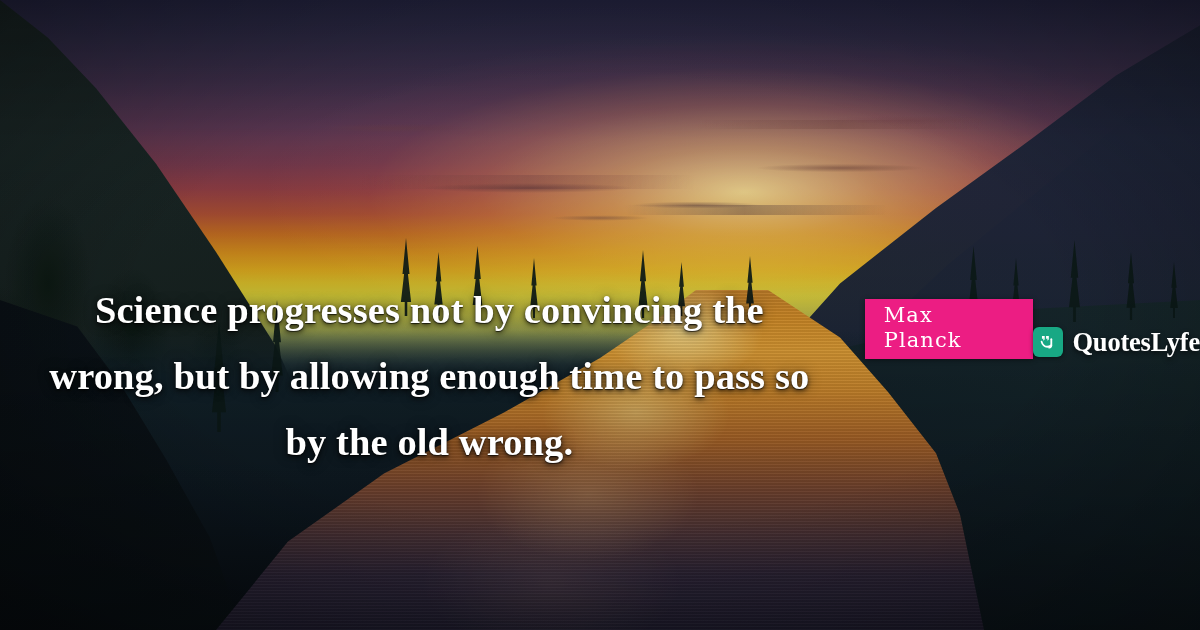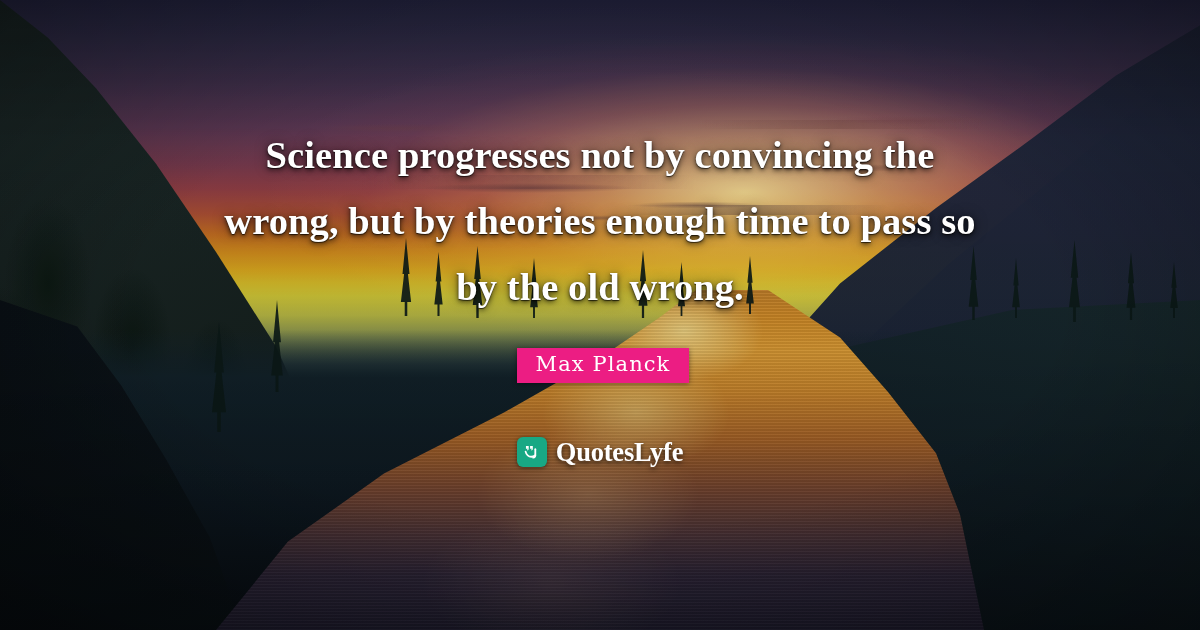--- a/index.html
+++ b/index.html
@@ -179,21 +179,21 @@
     background:
       radial-gradient(ellipse 90% 85% at 50% 48%, rgba(0,0,0,0) 42%, rgba(0,0,0,.36) 82%, rgba(0,0,0,.58) 100%),
       linear-gradient(to bottom, rgba(0,0,0,.28) 0%, rgba(0,0,0,.06) 22%, rgba(0,0,0,.10) 55%, rgba(0,0,0,.38) 100%);
   }
 
   
   #content {
     position: absolute;
     inset: 0;
     display: flex;
-    flex-direction: column;
+    flex-direction: row;
     align-items: center;
     z-index: 20;
   }
 
   #quote {
     width: 880px;
     margin-top: 122px;
     text-align: center;
     color: #ffffff;
     font-size: 38.5px;
@@ -281,21 +281,21 @@
   <div class="tree" style="left:1168px;top:262px;width:12px;height:56px;"></div>
   <div class="tree" style="left:268px;top:300px;width:18px;height:92px;"></div>
   <div class="tree" style="left:208px;top:322px;width:22px;height:110px;"></div>
 
   <div class="layer" id="vignette"></div>
 
   <div id="content">
 
     <div id="quote">
       <span class="ql">Science progresses not by convincing the</span>
-      <span class="ql">wrong, but by theories enough time to pass so</span>
+      <span class="ql">wrong, but by allowing enough time to pass so</span>
       <span class="ql">by the old wrong.</span>
     </div>
 
     <div id="author-wrap">
       <span id="author">Max Planck</span>
     </div>
 
     <div id="brand">
       <span id="brand-mark">
         <svg width="22" height="22" viewBox="0 0 24 24" aria-hidden="true">

